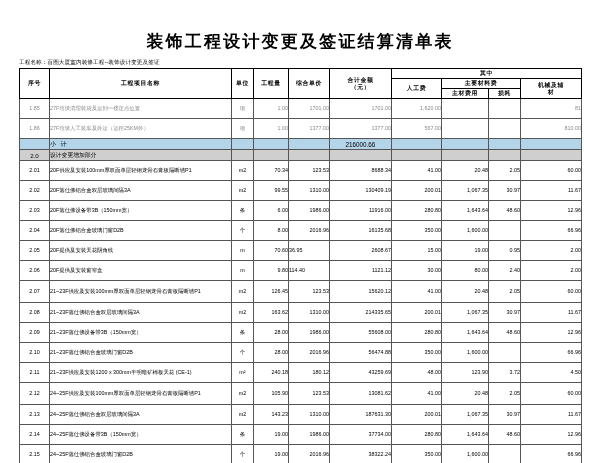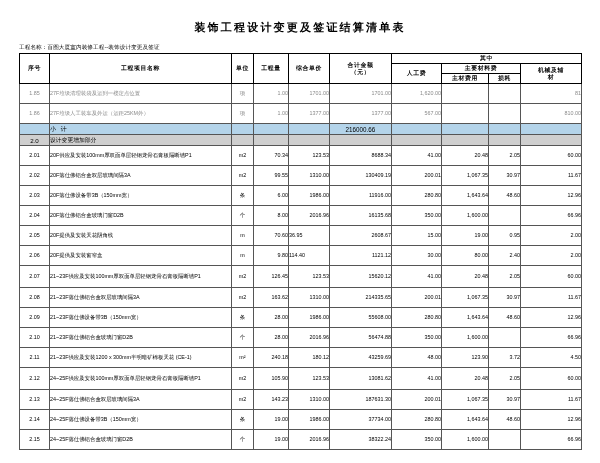--- a/index.html
+++ b/index.html
@@ -16,24 +16,24 @@
   }
   .page {
     position: relative;
     width: 600px;
     height: 463px;
     box-sizing: border-box;
     padding: 0;
   }
   .doc-title {
     text-align: center;
-    font-size: 11px;
+    font-size: 17px;
     font-weight: bold;
     letter-spacing: 2.2px;
-    margin: 19px 0 0 0;
+    margin: 34px 0 0 0;
     line-height: 16px;
   }
   .project-line {
     font-size: 5.6px;
     margin: 8px 0 2px 19px;
     letter-spacing: 0.1px;
     line-height: 8px;
     white-space: nowrap;
   }
   table.sheet {

